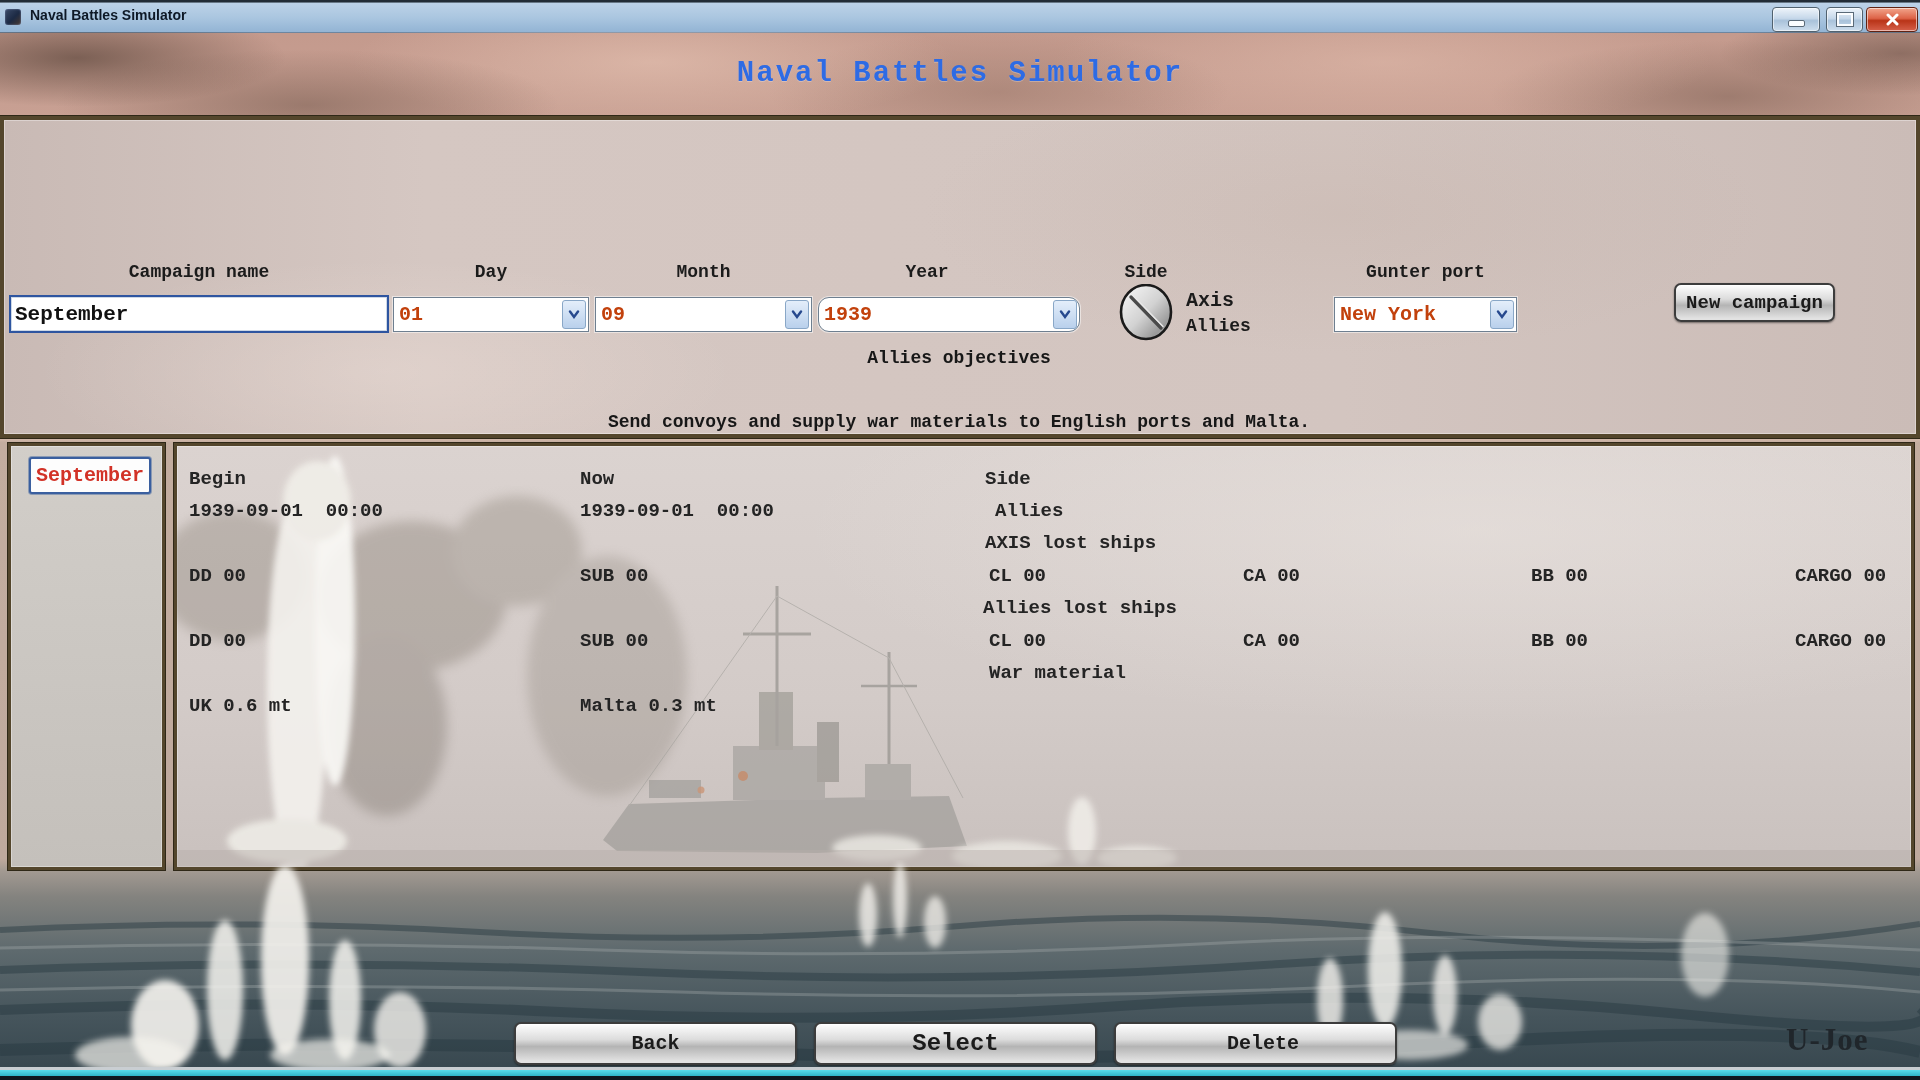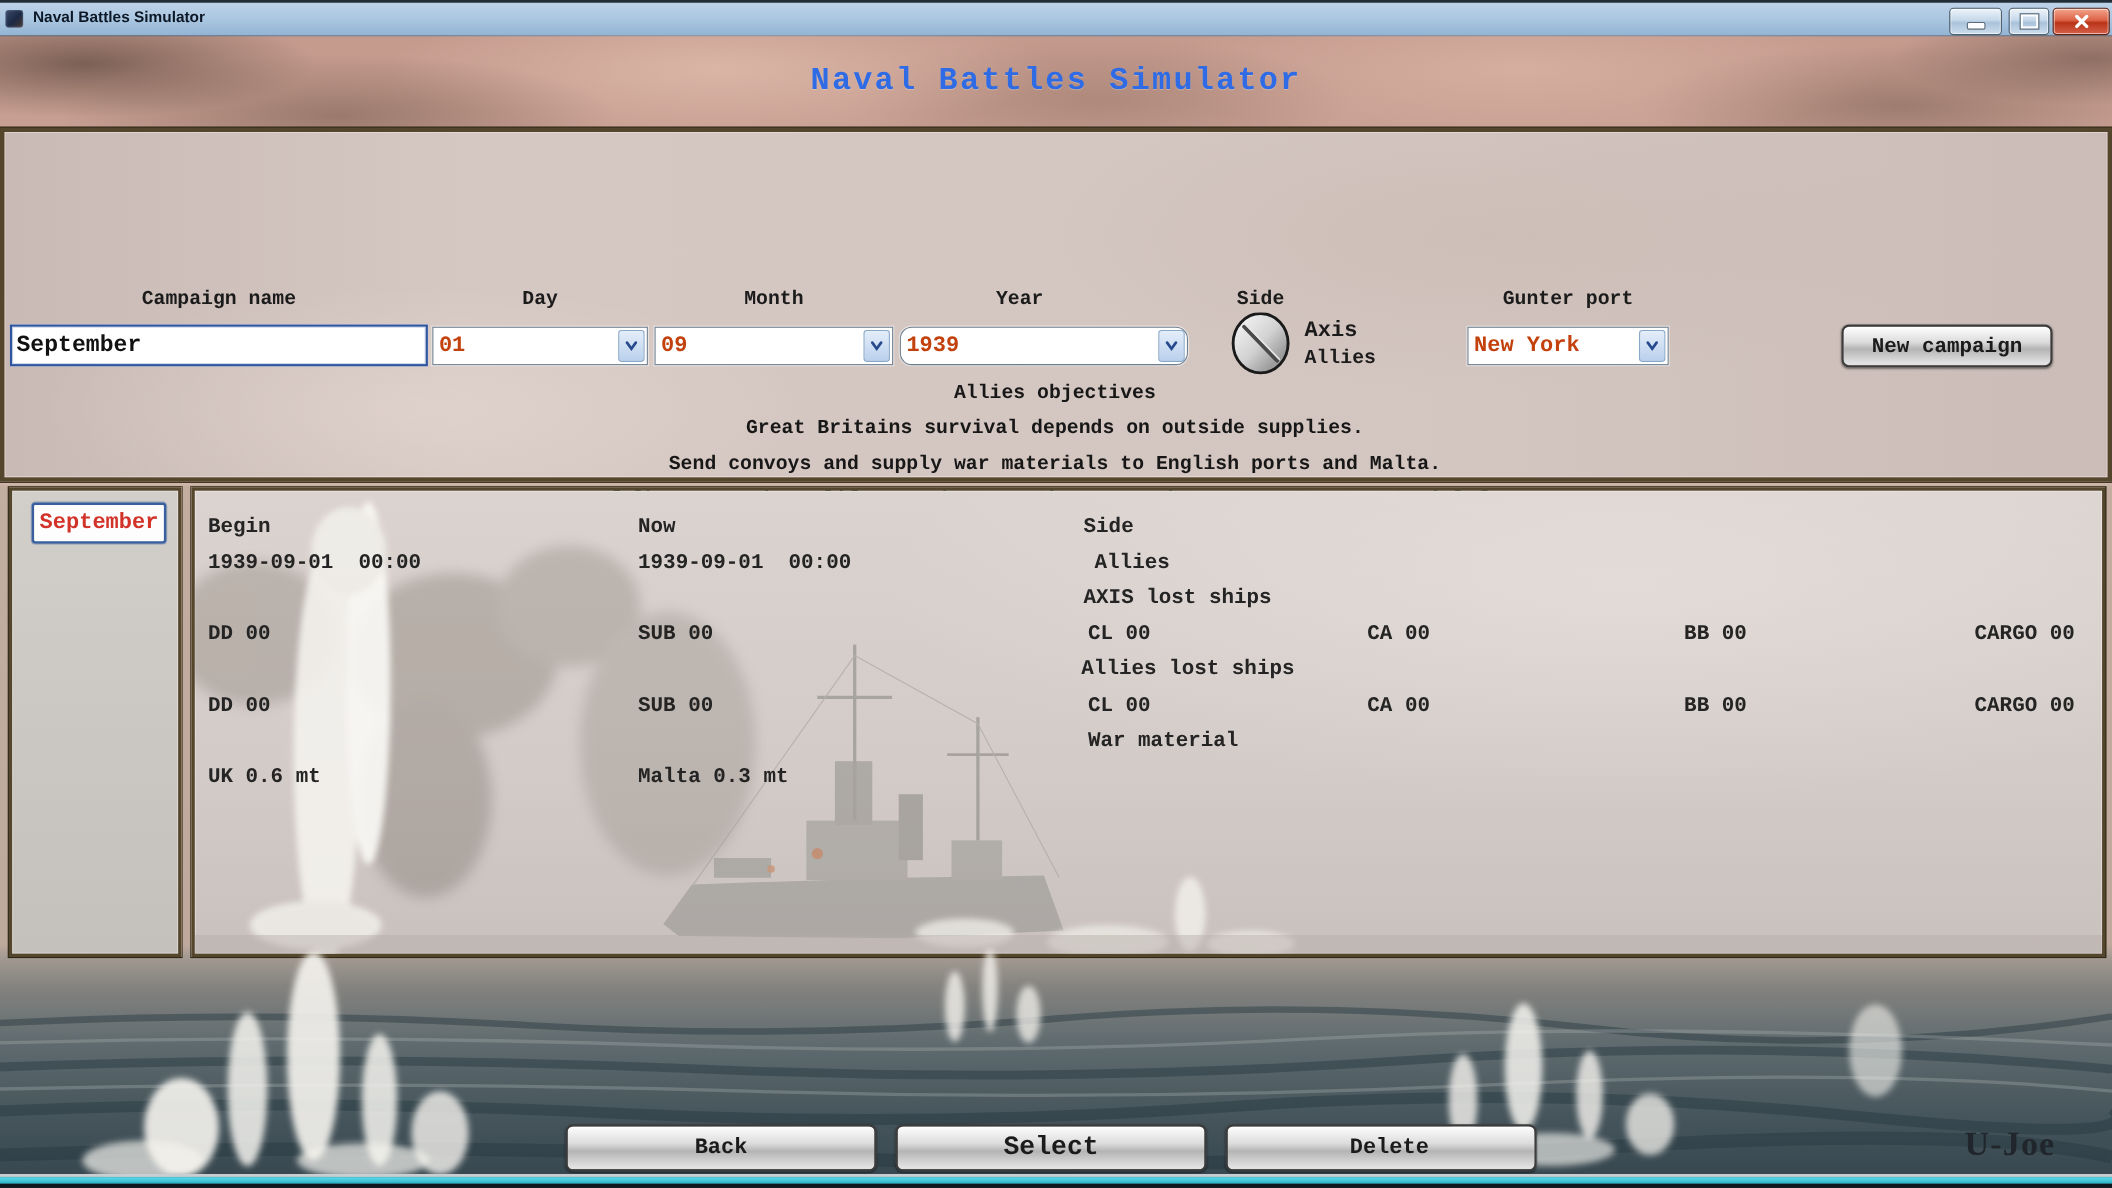--- a/index.html
+++ b/index.html
@@ -178,24 +178,23 @@
 
   <div class="abs dd" style="left:1330px;width:183px;">
     <span class="val">New York</span>
     <span class="chev">
       <svg width="12" height="9" viewBox="0 0 12 9">
           <path d="M2 1.5 L6 7 L10 1.5" stroke="#27498e" stroke-width="2.4" fill="none" stroke-linecap="round"></path>
         </svg>
     </span>
   </div>
 
-  <button class="abs metalbtn" style="left:1670px;top:175px;width:192px;height:39px;">New campaign</button>
+  <button class="abs metalbtn" style="left:1670px;top:163px;width:161px;height:39px;">New campaign</button>
 
   <div class="abs objline" style="top:228px;">Allies objectives</div>
-  <div class="abs objline" style="top:260px;">Great Britains survival depends on outside supplies.</div>
   <div class="abs objline" style="top:292px;">Send convoys and supply war materials to English ports and Malta.</div>
   <div class="abs objline" style="top:324px;">Norfolk, New York, Halifax, Bombay are the ports where you get war material from.</div>
   <div class="abs objline" style="top:356px;">Attack  submarines and Kriegsmarine raiders.</div>
 </div>
 
 <div class="abs frame sidepanel">
   <div class="abs chip">September</div>
 </div>
 
 <div class="abs frame mainpanel">

